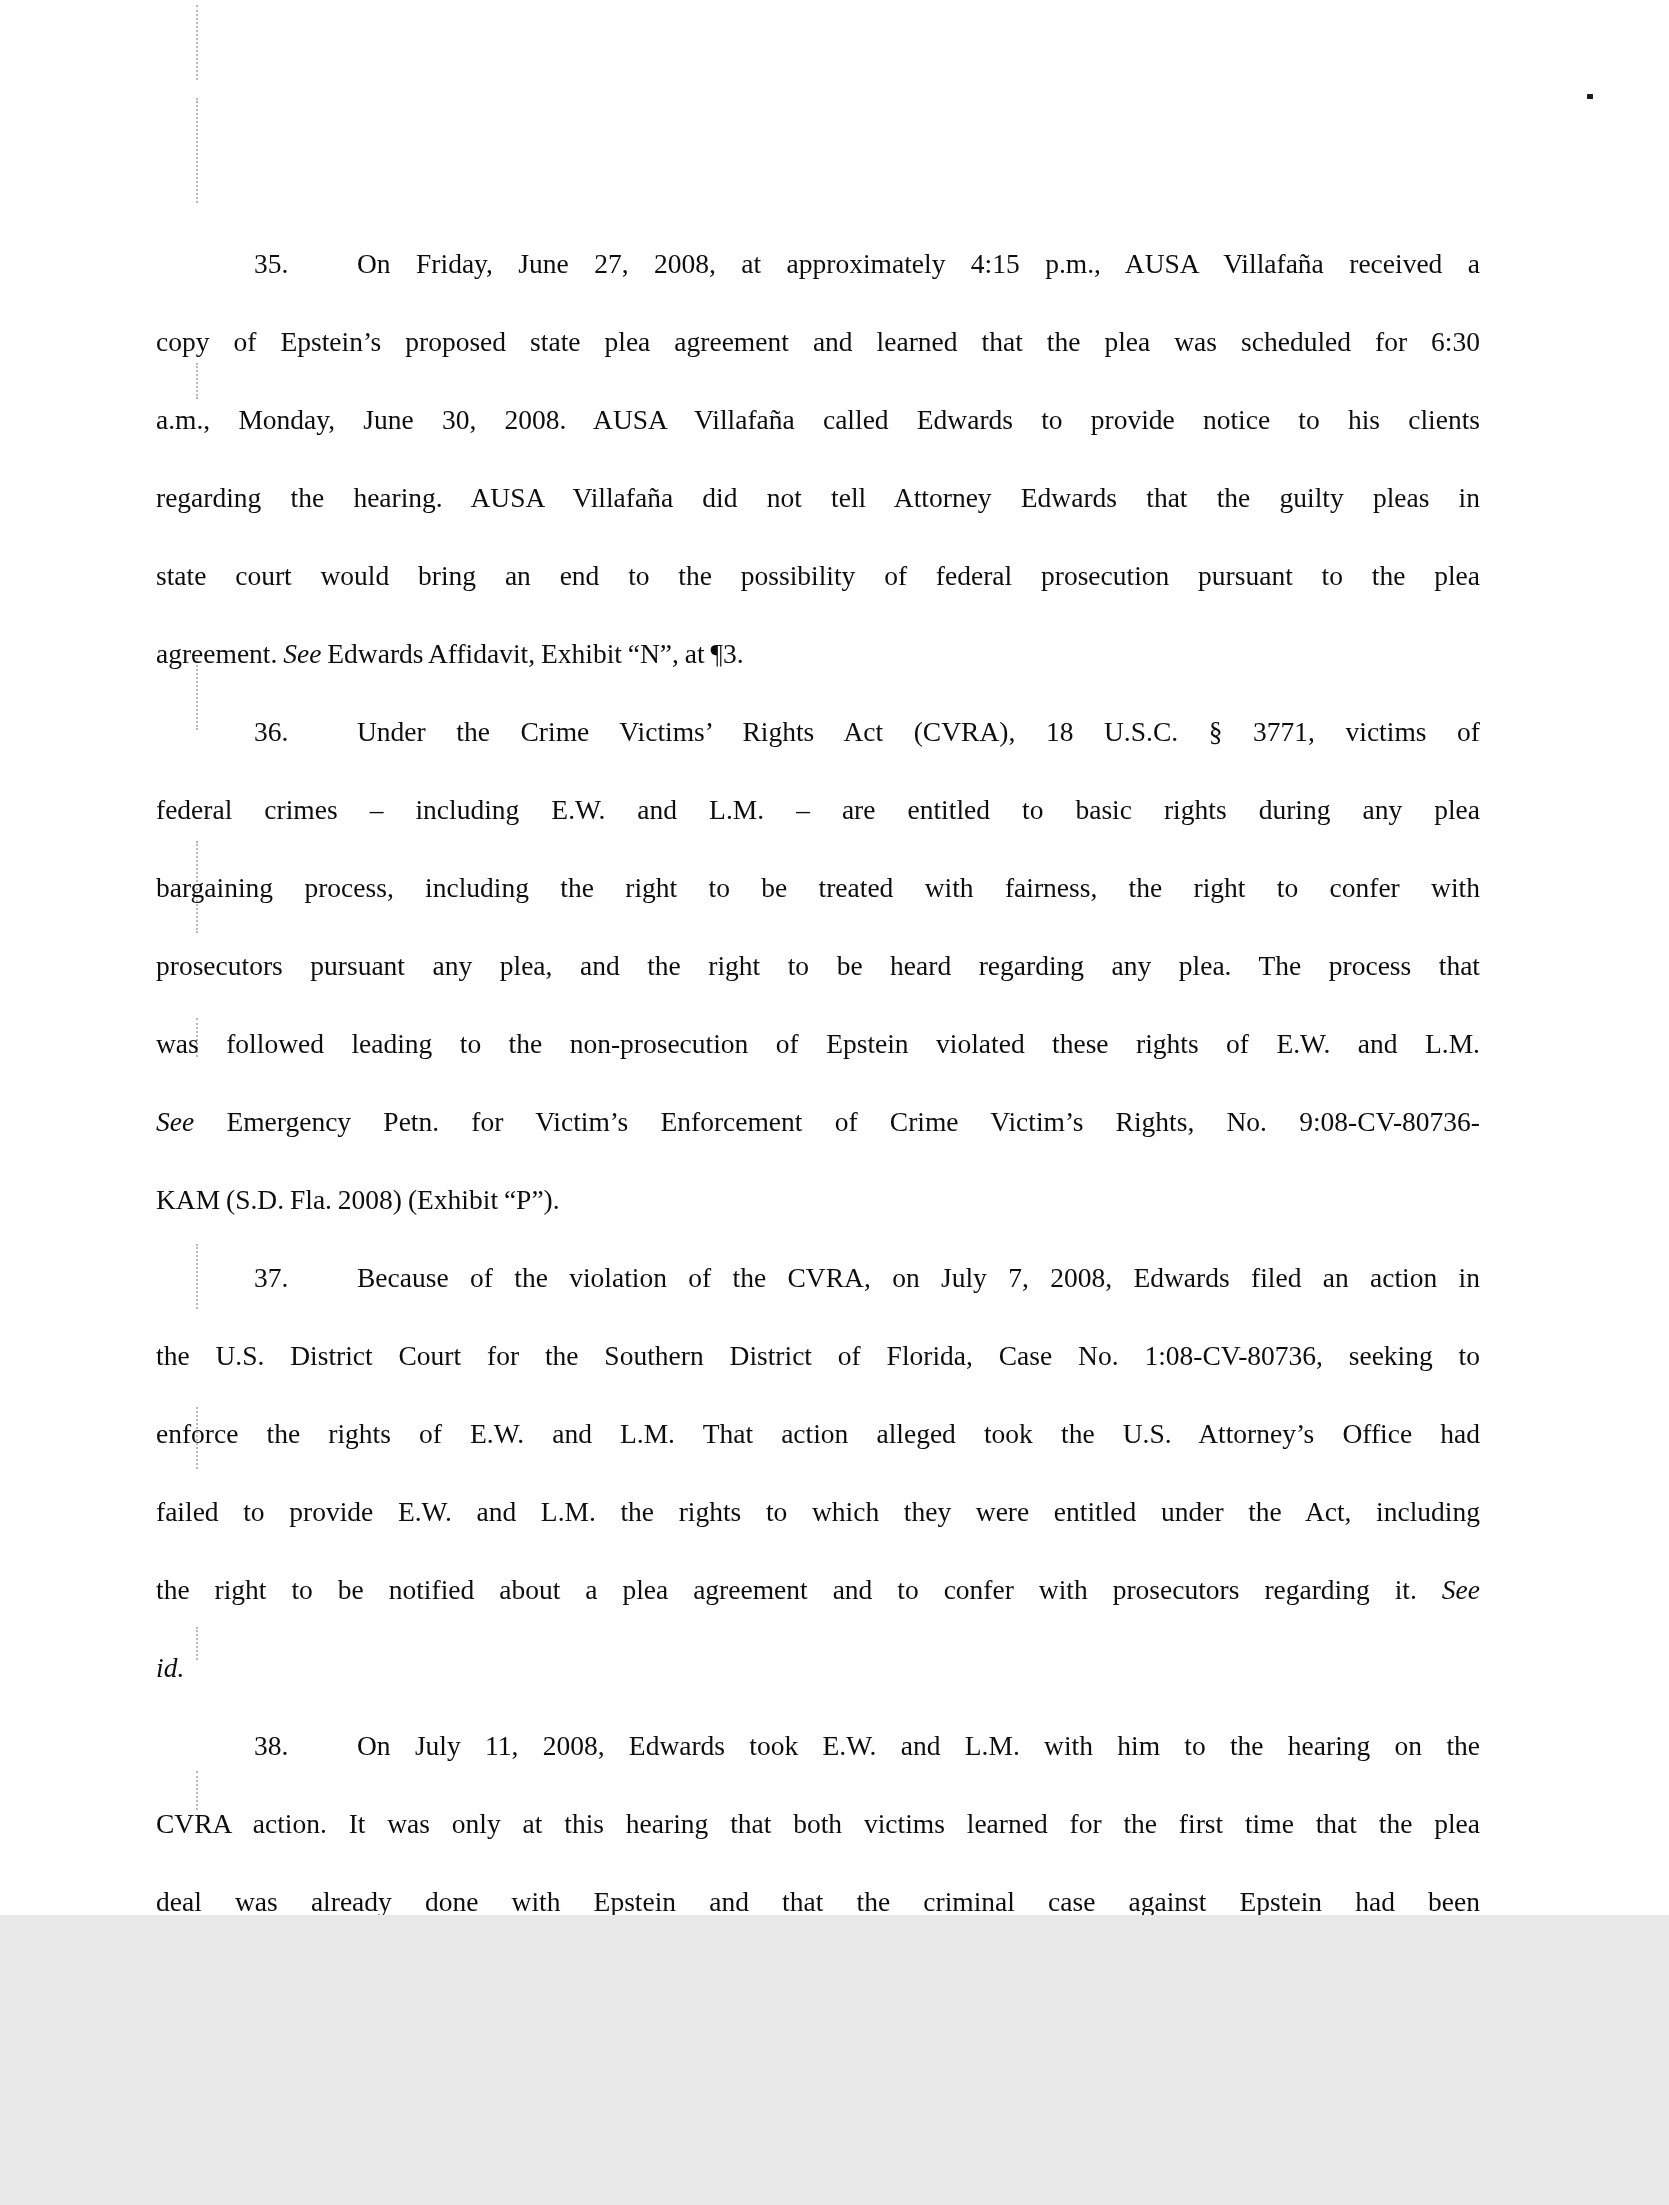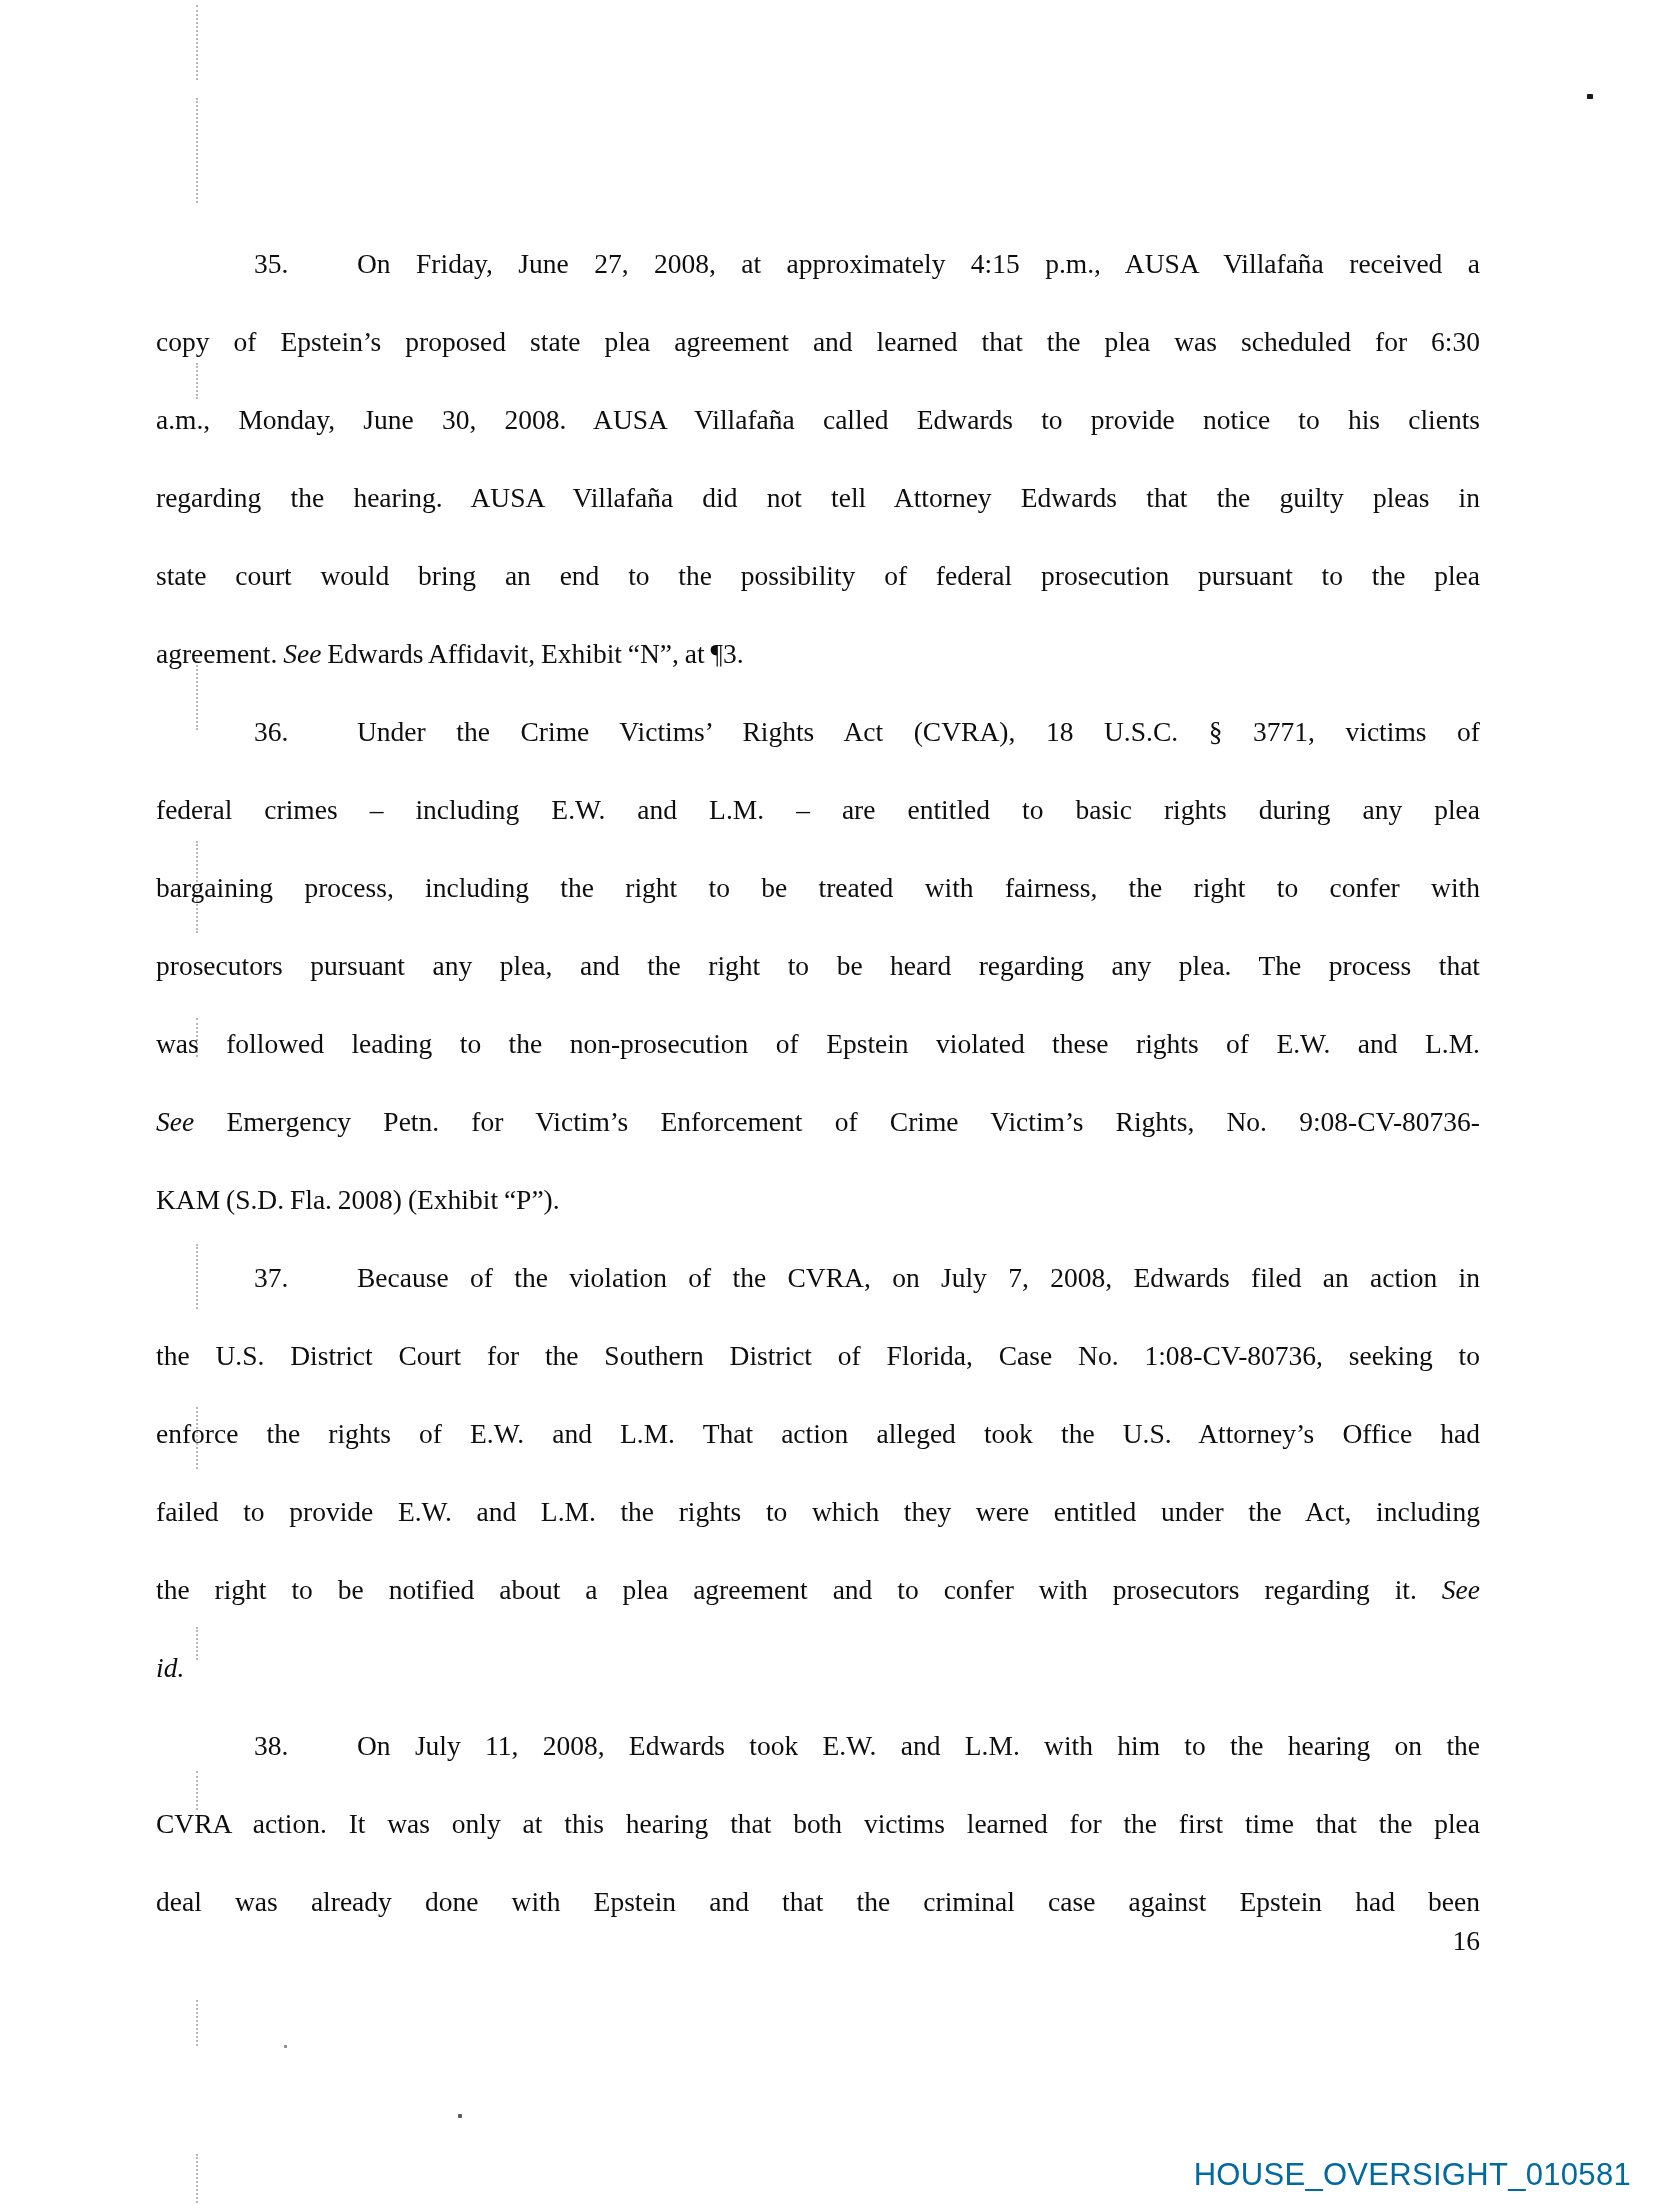--- a/index.html
+++ b/index.html
@@ -3,21 +3,21 @@
 <meta charset="utf-8">
 <style>
   html, body {
     margin: 0;
     padding: 0;
     background: #e8e8e8;
   }
   .page {
     position: relative;
     width: 1669px;
-    height: 2205px;
+    height: 1915px;
     background: #ffffff;
     overflow: hidden;
     font-family: "Liberation Serif", "DejaVu Serif", serif;
     color: #0e0e0e;
   }
   .doc-body {
     position: absolute;
     left: 156px;
     top: 225px;
     width: 1324px;

